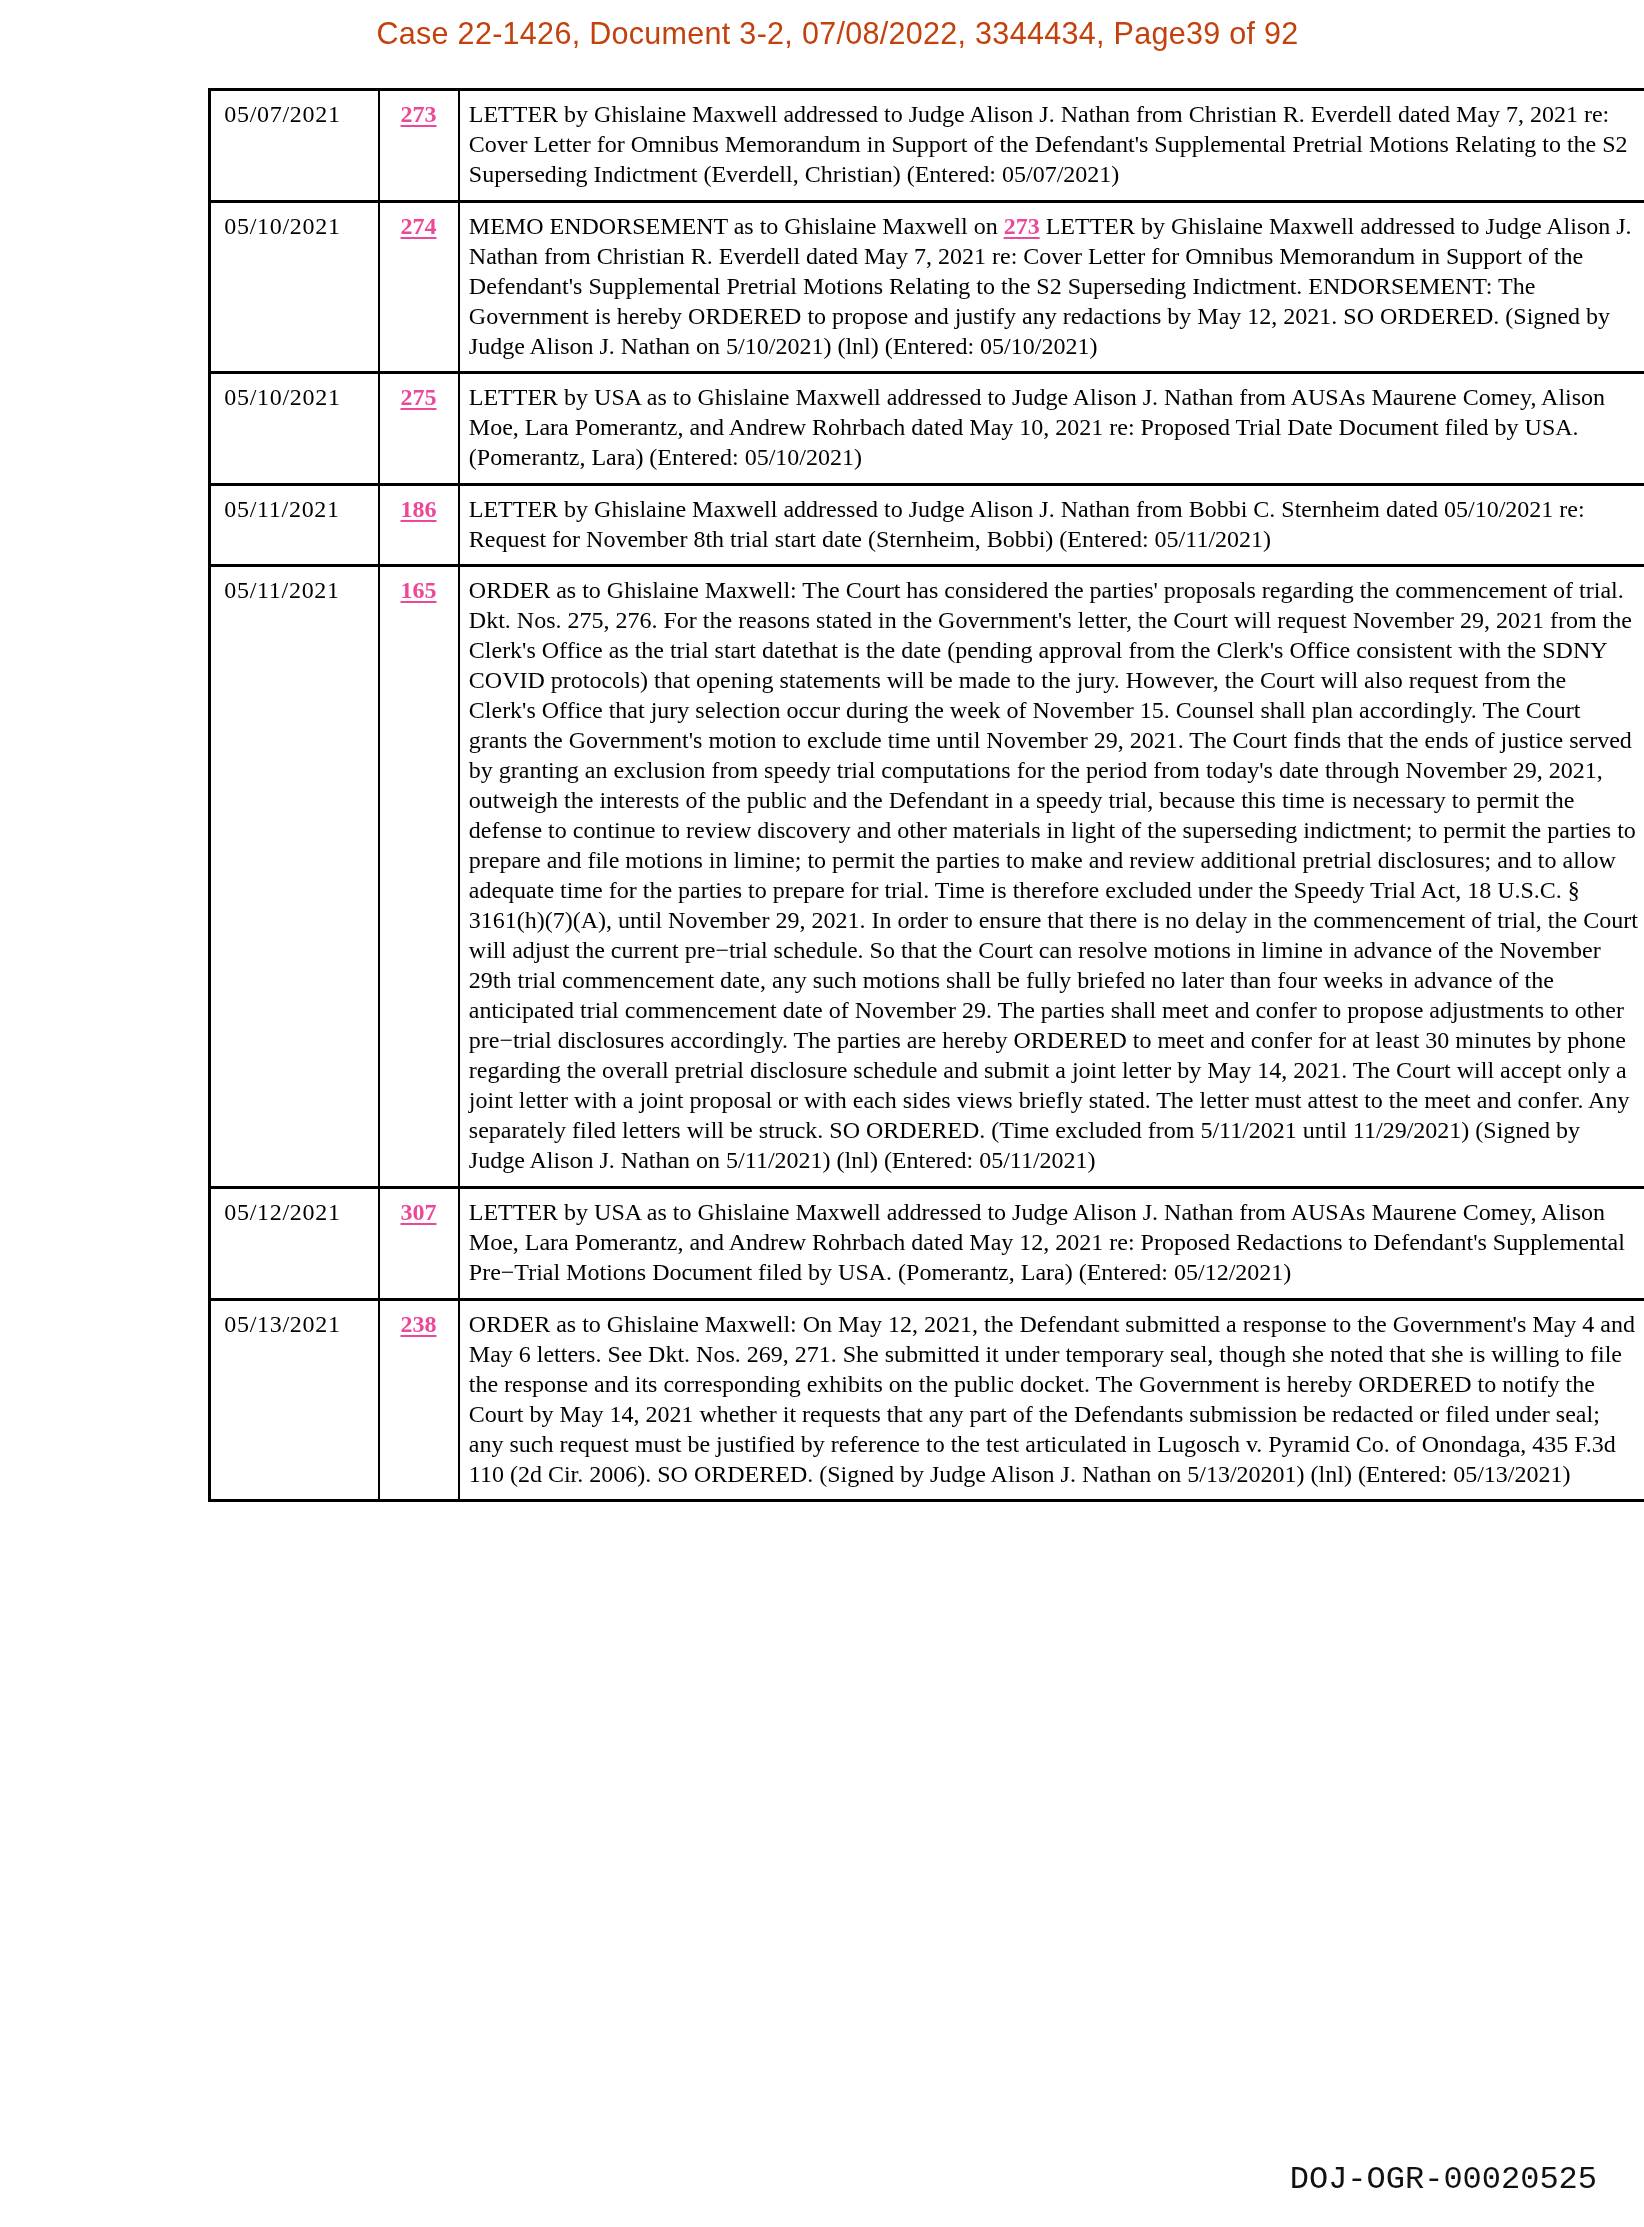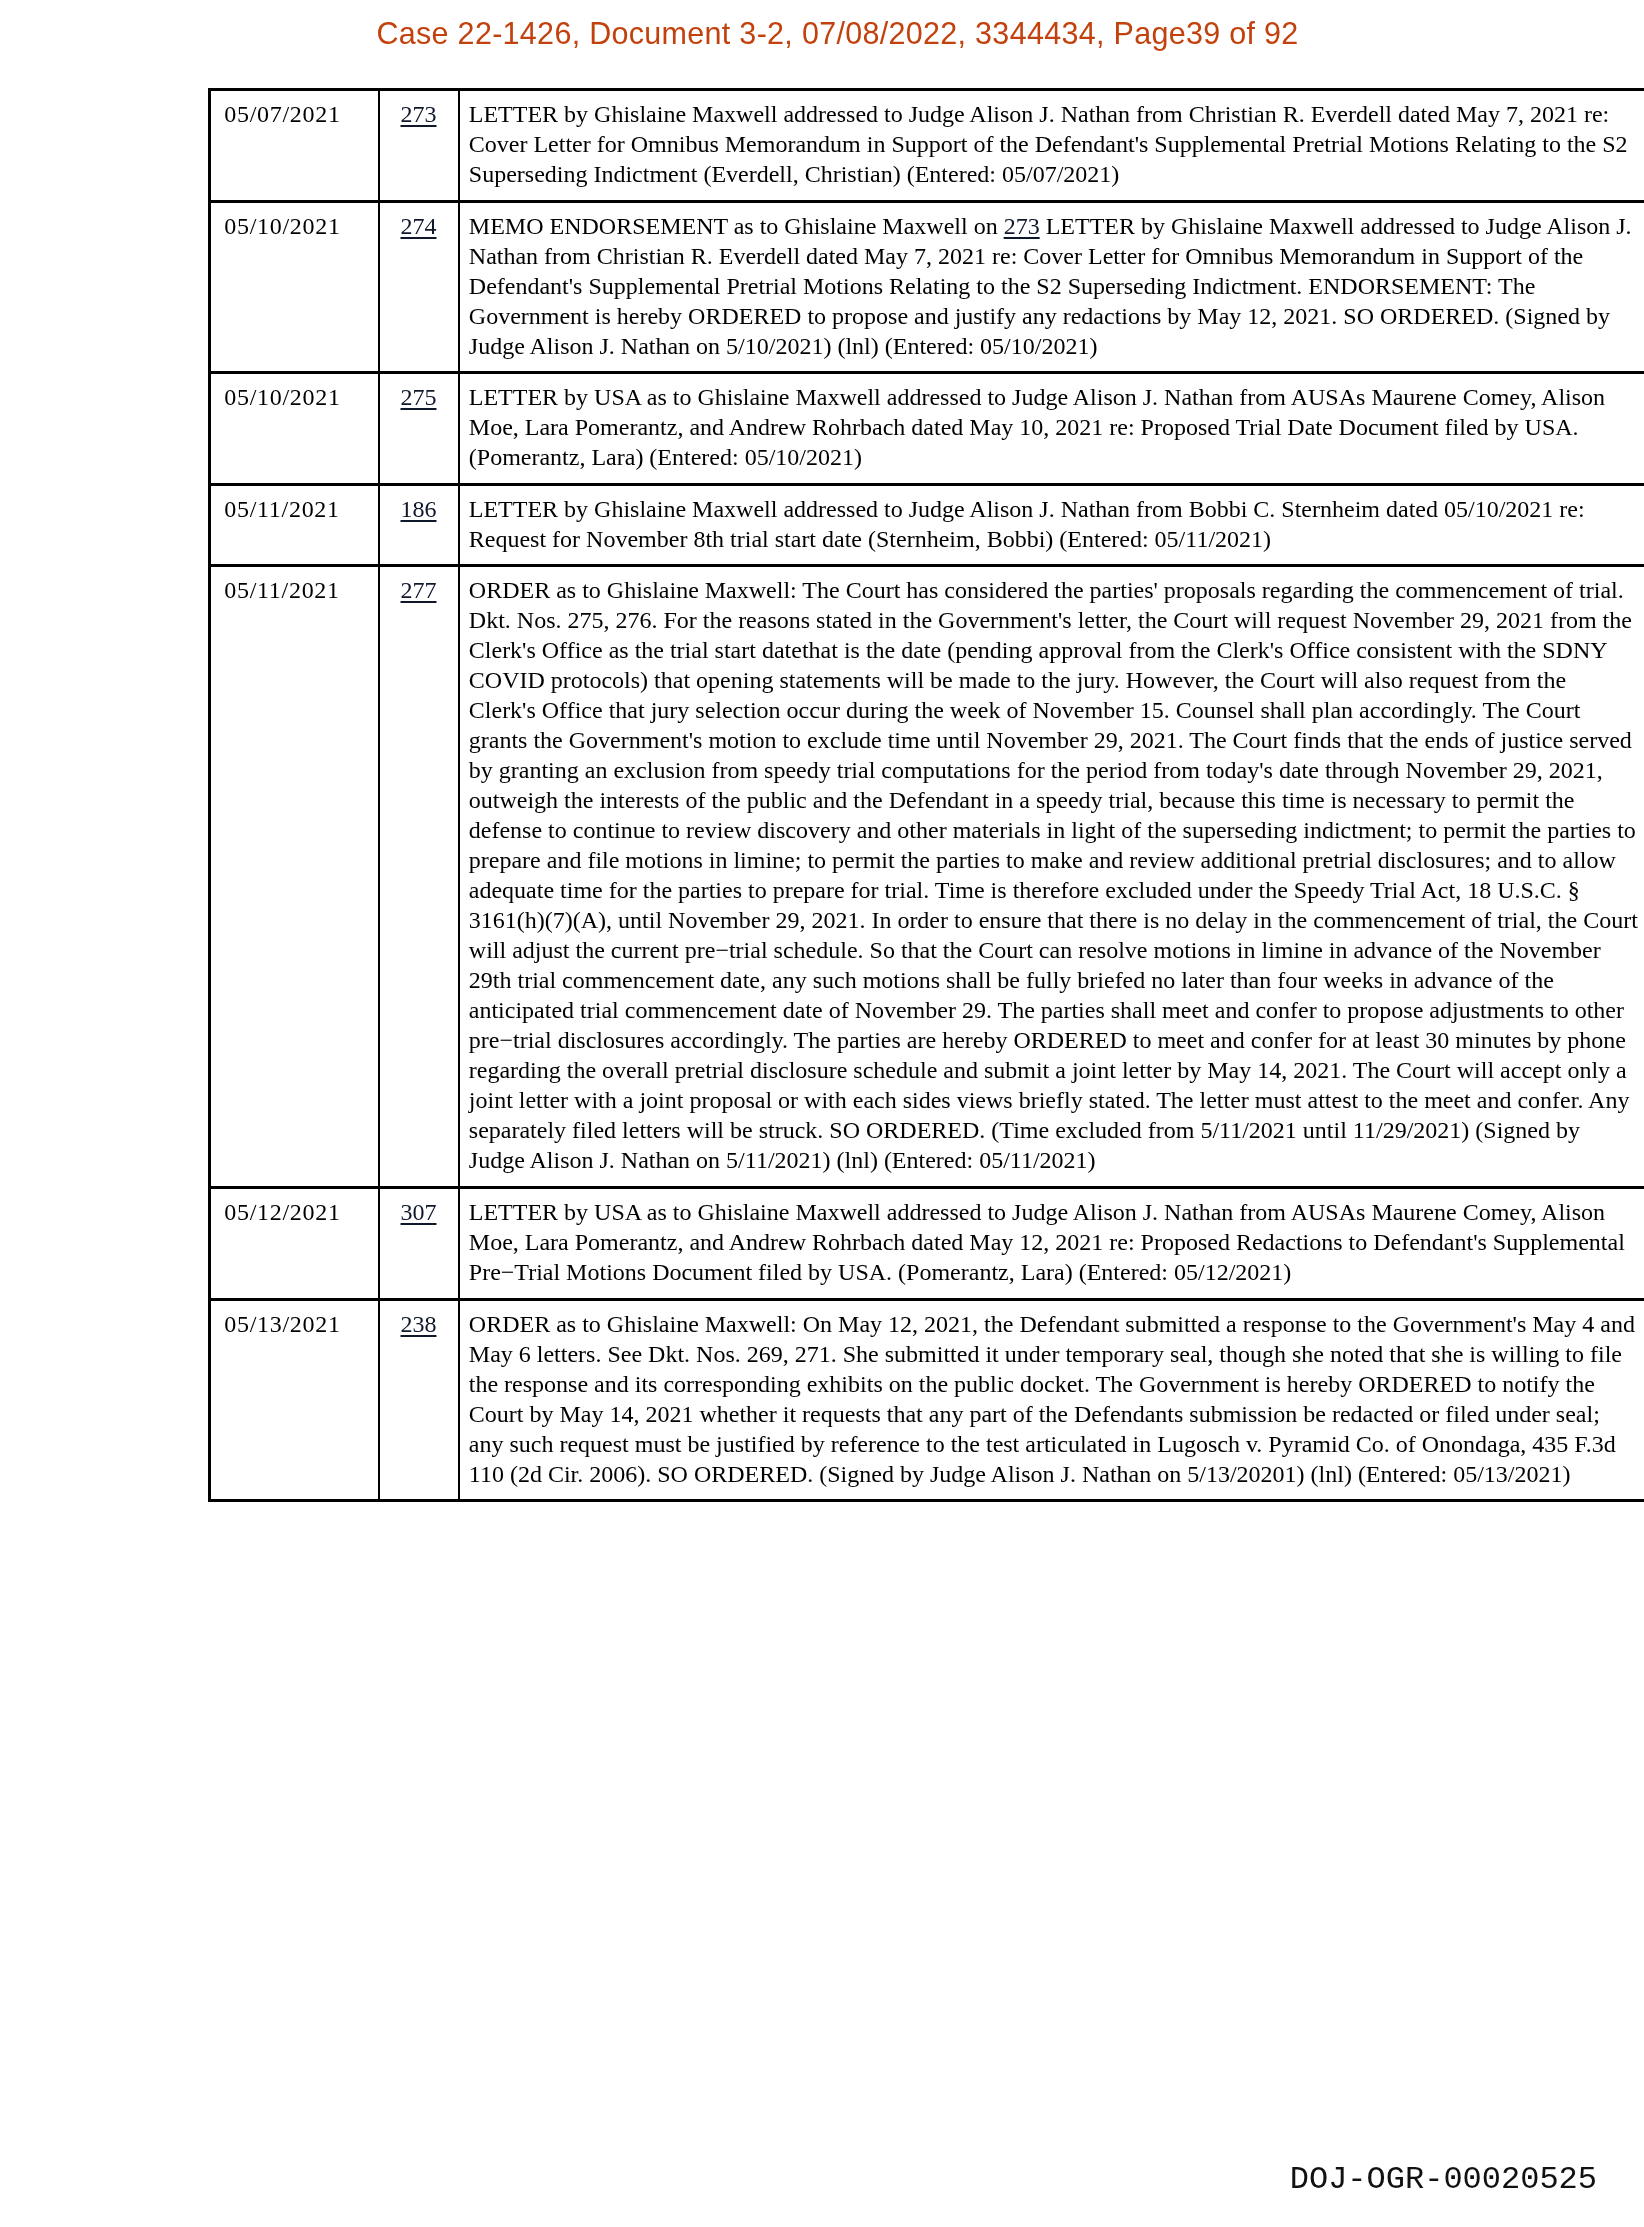--- a/index.html
+++ b/index.html
@@ -57,25 +57,26 @@
     letter-spacing: 0.7px;
   }
   td.cell-num {
     padding: 8px 2.7px 9.3px 2.7px;
     text-align: center;
   }
   td.cell-desc {
     padding: 8px 10.6px 10.6px 9.3px;
   }
   a.doclink {
-    color: #0f172a;
+    color: #ec4899;
     text-decoration: underline;
     text-decoration-thickness: 2px;
     text-underline-offset: 3.3px;
     cursor: pointer;
+    font-weight: bold;
   }
 
   .bates-footer {
     position: absolute;
     top: 2153px;
     right: 48px;
     font-family: "Liberation Mono", "DejaVu Sans Mono", monospace;
     font-size: 32px;
     color: #111111;
     white-space: nowrap;
@@ -110,21 +111,21 @@
         <td class="cell-num"><a class="doclink">275</a></td>
         <td class="cell-desc"><span>LETTER by USA as to Ghislaine Maxwell addressed to Judge Alison J. Nathan from AUSAs Maurene Comey, Alison Moe, Lara Pomerantz, and Andrew Rohrbach dated May 10, 2021 re: Proposed Trial Date Document filed by USA. (Pomerantz, Lara) (Entered: 05/10/2021)</span></td>
       </tr>
       <tr>
         <td class="cell-date">05/11/2021</td>
         <td class="cell-num"><a class="doclink">186</a></td>
         <td class="cell-desc"><span>LETTER by Ghislaine Maxwell addressed to Judge Alison J. Nathan from Bobbi C. Sternheim dated 05/10/2021 re: Request for November 8th trial start date (Sternheim, Bobbi) (Entered: 05/11/2021)</span></td>
       </tr>
       <tr>
         <td class="cell-date">05/11/2021</td>
-        <td class="cell-num"><a class="doclink">277</a></td>
+        <td class="cell-num"><a class="doclink">165</a></td>
         <td class="cell-desc"><span>ORDER as to Ghislaine Maxwell: The Court has considered the parties' proposals regarding the commencement of trial. Dkt. Nos. 275, 276. For the reasons stated in the Government's letter, the Court will request November 29, 2021 from the Clerk's Office as the trial start datethat is the date (pending approval from the Clerk's Office consistent with the SDNY COVID protocols) that opening statements will be made to the jury. However, the Court will also request from the Clerk's Office that jury selection occur during the week of November 15. Counsel shall plan accordingly. The Court grants the Government's motion to exclude time until November 29, 2021. The Court finds that the ends of justice served by granting an exclusion from speedy trial computations for the period from today's date through November 29, 2021, outweigh the interests of the public and the Defendant in a speedy trial, because this time is necessary to permit the defense to continue to review discovery and other materials in light of the superseding indictment; to permit the parties to prepare and file motions in limine; to permit the parties to make and review additional pretrial disclosures; and to allow adequate time for the parties to prepare for trial. Time is therefore excluded under the Speedy Trial Act, 18 U.S.C. § 3161(h)(7)(A), until November 29, 2021. In order to ensure that there is no delay in the commencement of trial, the Court will adjust the current pre−trial schedule. So that the Court can resolve motions in limine in advance of the November 29th trial commencement date, any such motions shall be fully briefed no later than four weeks in advance of the anticipated trial commencement date of November 29. The parties shall meet and confer to propose adjustments to other pre−trial disclosures accordingly. The parties are hereby ORDERED to meet and confer for at least 30 minutes by phone regarding the overall pretrial disclosure schedule and submit a joint letter by May 14, 2021. The Court will accept only a joint letter with a joint proposal or with each sides views briefly stated. The letter must attest to the meet and confer. Any separately filed letters will be struck. SO ORDERED. (Time excluded from 5/11/2021 until 11/29/2021) (Signed by Judge Alison J. Nathan on 5/11/2021) (lnl) (Entered: 05/11/2021)</span></td>
       </tr>
       <tr>
         <td class="cell-date">05/12/2021</td>
         <td class="cell-num"><a class="doclink">307</a></td>
         <td class="cell-desc"><span>LETTER by USA as to Ghislaine Maxwell addressed to Judge Alison J. Nathan from AUSAs Maurene Comey, Alison Moe, Lara Pomerantz, and Andrew Rohrbach dated May 12, 2021 re: Proposed Redactions to Defendant's Supplemental Pre−Trial Motions Document filed by USA. (Pomerantz, Lara) (Entered: 05/12/2021)</span></td>
       </tr>
       <tr>
         <td class="cell-date">05/13/2021</td>
         <td class="cell-num"><a class="doclink">238</a></td>

